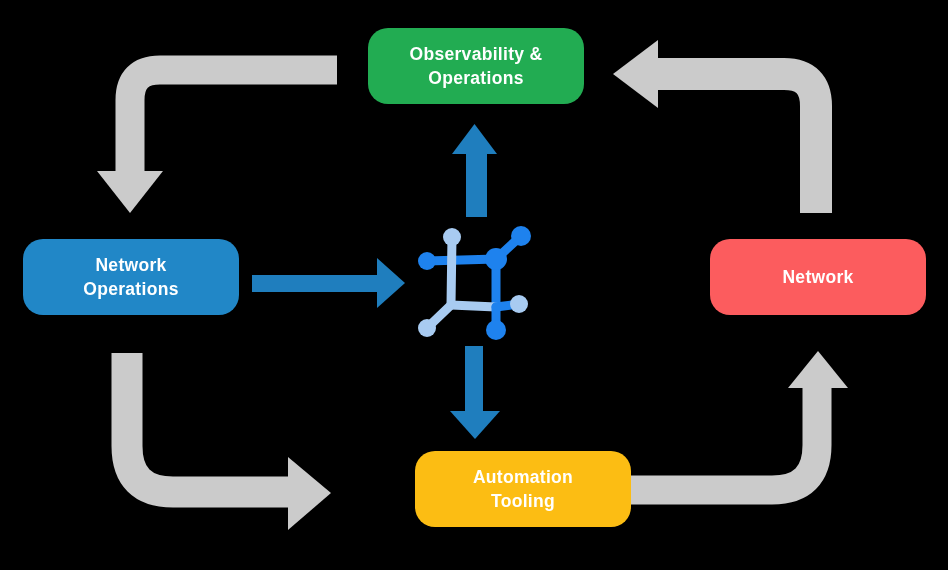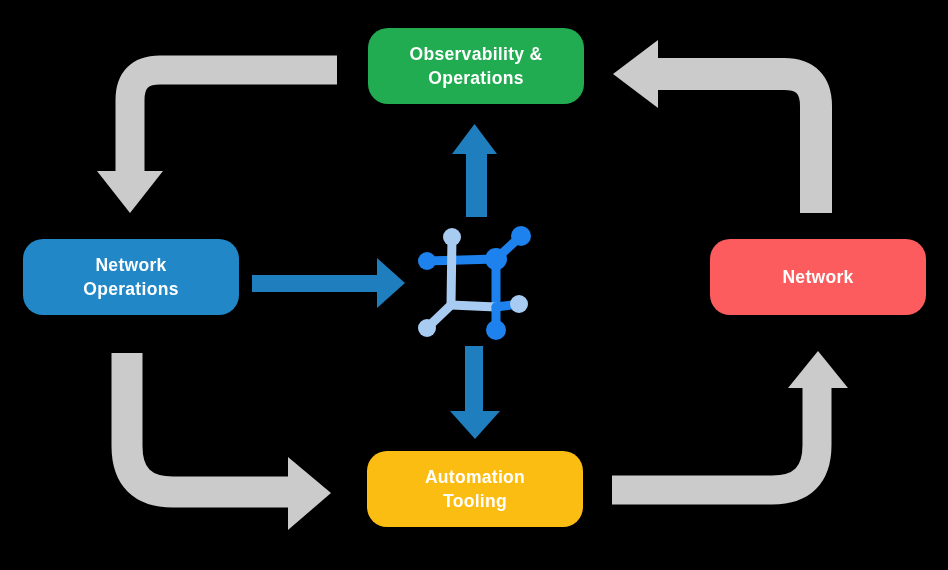--- a/index.html
+++ b/index.html
@@ -108,18 +108,18 @@
 
   <div class="node-box" id="box-operations" style="background: rgb(33, 135, 199);">
     <span>Network</span>
     <span>Operations</span>
   </div>
 
   <div class="node-box" id="box-infrastructure" style="background: rgb(252, 92, 94);">
     <span>Network</span>
   </div>
 
-  <div class="node-box" id="box-automation" style="background: rgb(252, 189, 19);">
+  <div class="node-box" id="box-automation" style="background: rgb(252, 189, 19); margin-left: 48px;">
     <span>Automation</span>
     <span>Tooling</span>
   </div>
 
 </div>
 
 </body></html>

